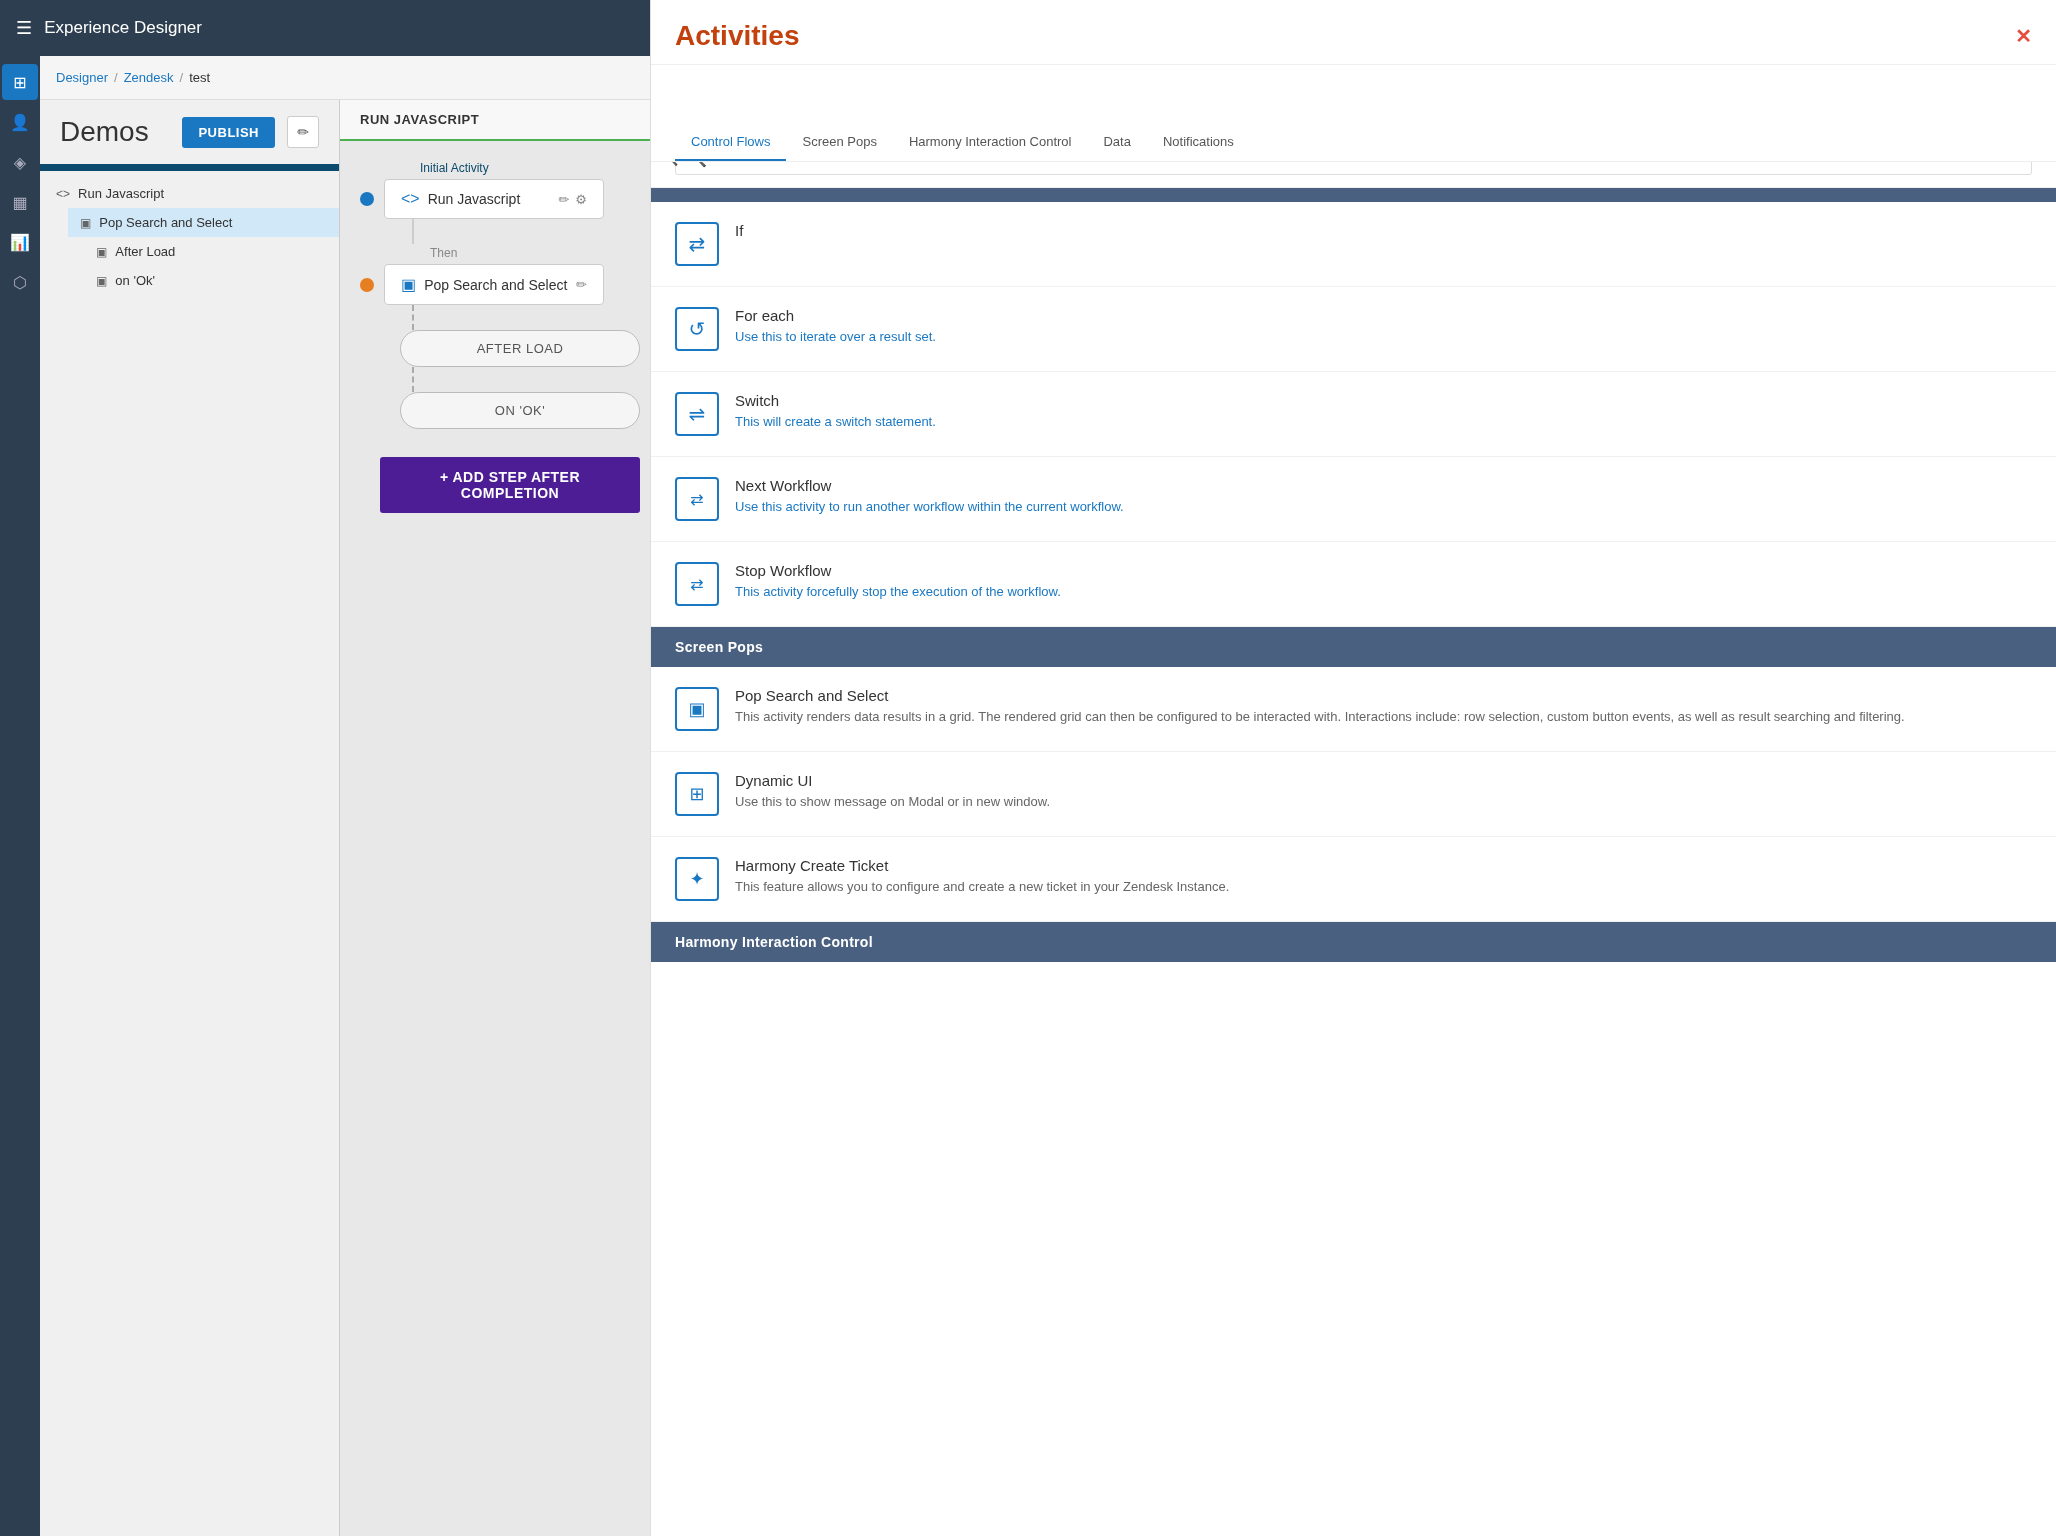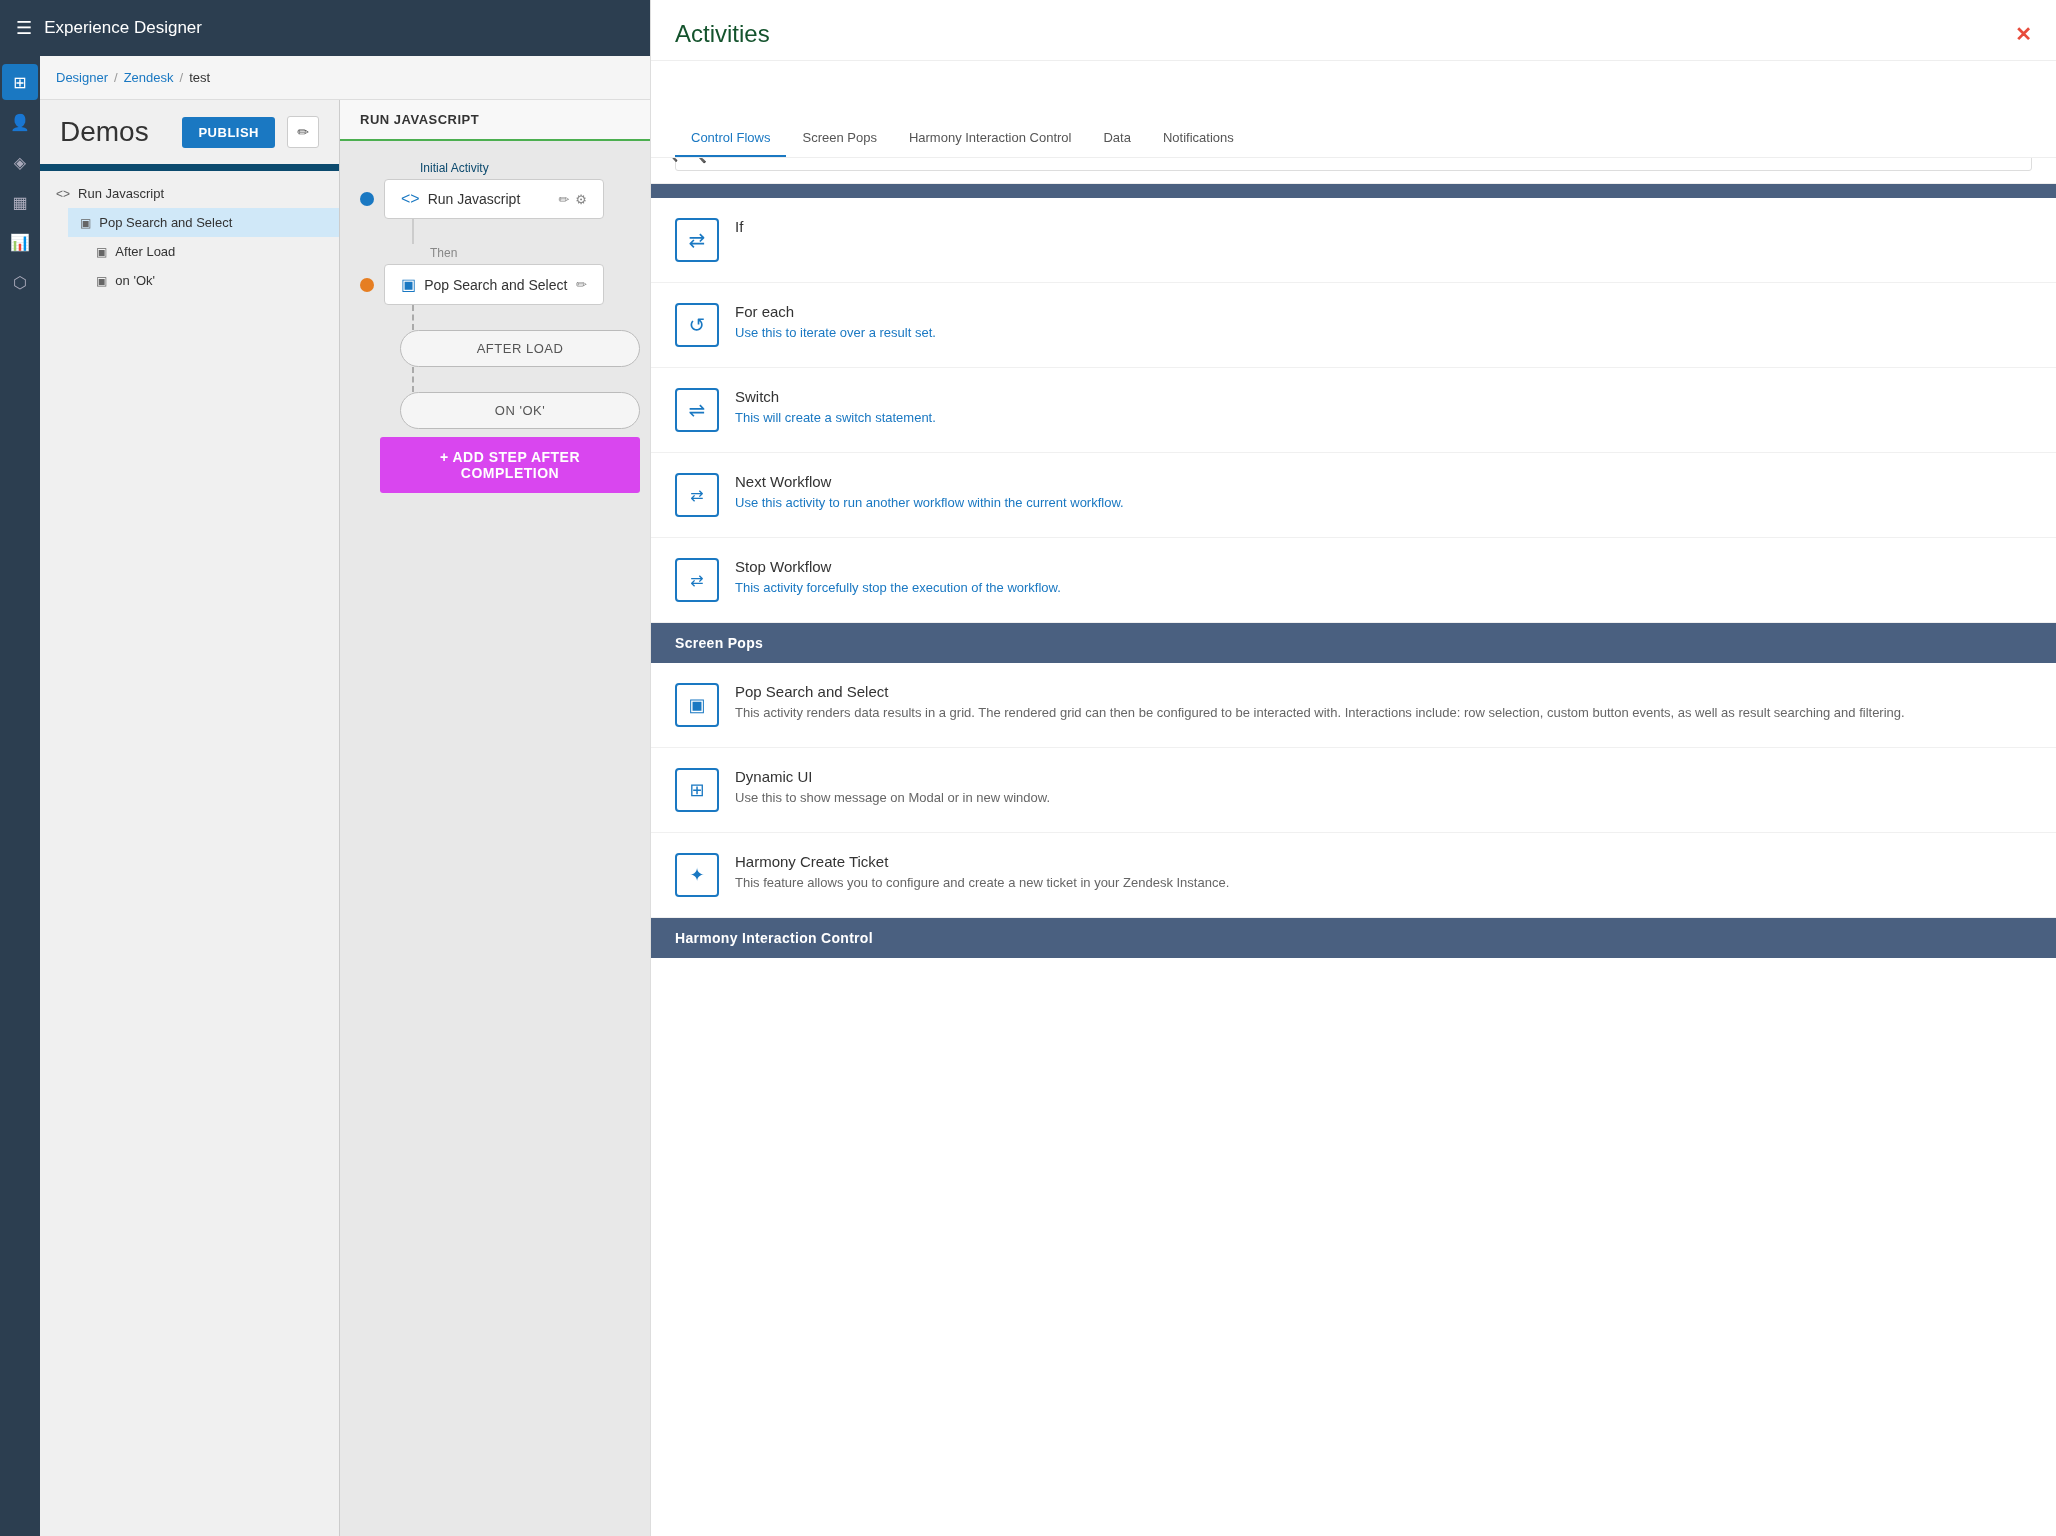--- a/index.html
+++ b/index.html
@@ -82,35 +82,35 @@
     }
     .flow-card-icon { color: #1a78c2; font-size: 16px; }
     .flow-card-actions { margin-left: auto; display: flex; gap: 6px; color: #888; font-size: 13px; }
     .flow-step-card {
       border: 1px solid #bbb; border-radius: 20px; background: #f5f5f5;
       padding: 10px 24px; font-size: 13px; color: #555; text-transform: uppercase;
       letter-spacing: 0.5px; min-width: 180px; text-align: center; margin-left: 40px;
     }
 
     .add-step-btn {
-      background: #d946ef; color: white; border: none; border-radius: 3px;
+      background: #4c1d95; color: white; border: none; border-radius: 3px;
       padding: 12px 24px; font-size: 14px; font-weight: 600; cursor: pointer;
-      letter-spacing: 0.5px; margin-top: 8px; margin-left: 20px;
+      letter-spacing: 0.5px; margin-top: 28px; margin-left: 20px;
     }
 
     
     .activities-panel {
       position: absolute; top: 0; left: 650px; right: 0; height: 1536px;
       background: white; border-left: 1px solid #ddd; overflow-y: auto;
     }
     .activities-header {
       display: flex; align-items: center; padding: 20px 24px 12px;
       border-bottom: 1px solid #eee; position: sticky; top: 0; background: white; z-index: 10;
     }
-    .activities-title { font-size: 24px; font-weight: 400; color: #14532d; flex: 1; }
+    .activities-title { font-size: 28px; font-weight: 700; color: #c2410c; flex: 1; }
     .activities-close {
       color: #e74c3c; font-size: 20px; cursor: pointer; font-weight: bold;
     }
 
     
     .activities-search-bar {
       padding: 12px 24px; border-bottom: 1px solid #eee; position: sticky; top: 64px; background: white; z-index: 10;
     }
     .activities-search {
       width: 100%; border: 1px solid #ddd; border-radius: 3px; padding: 8px 12px 8px 36px;

